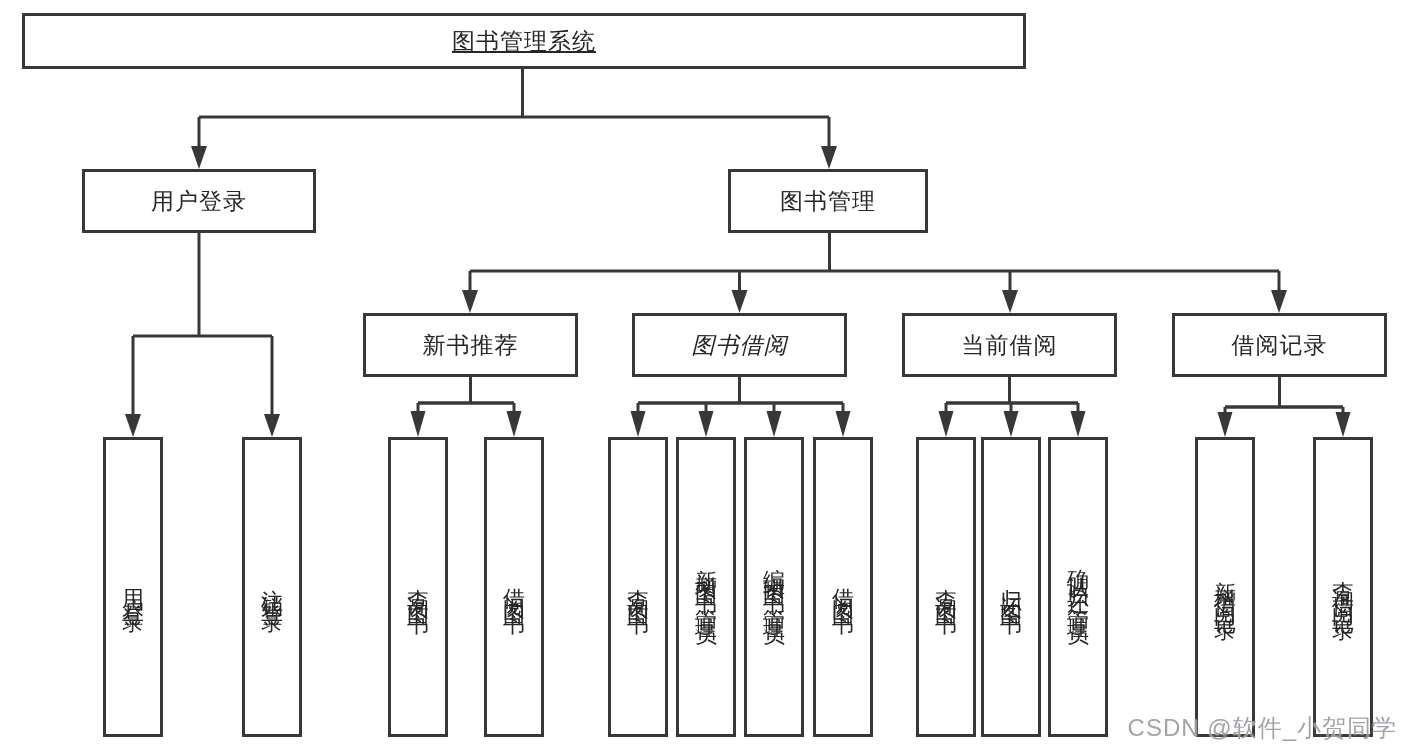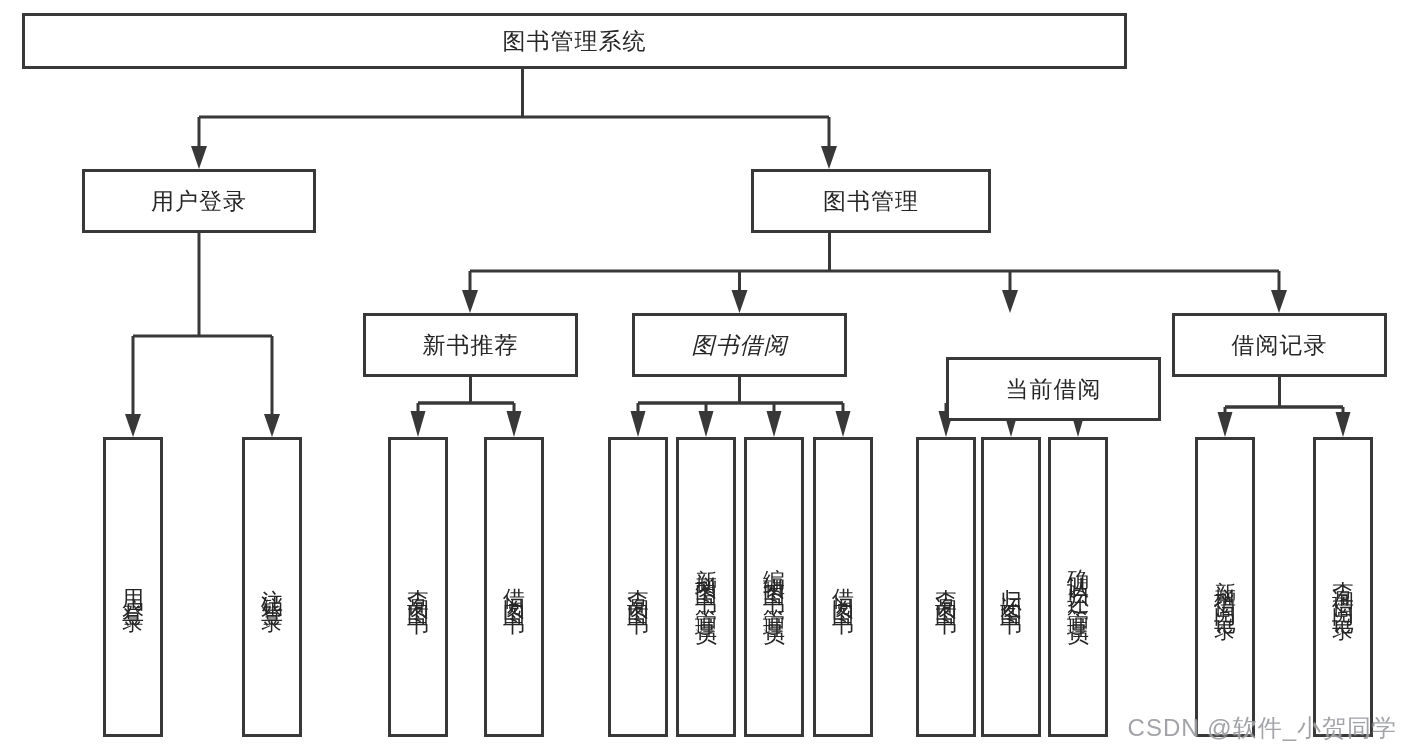--- a/index.html
+++ b/index.html
@@ -37,29 +37,29 @@
   }
   .vnode span {
     writing-mode: vertical-rl;
     text-orientation: mixed;
     font-size: 22px;
     letter-spacing: 8px;
     line-height: 1;
     white-space: nowrap;
   }
   
-  #n-root           { left: 22px;   top: 13px;  width: 1105px; height: 56px; }
+  #n-root           { left: 22px;   top: 13px;  width: 1004px; height: 56px; text-decoration: underline; }
   
   #n-user-login     { left: 82px;   top: 169px; width: 234px;  height: 64px; }
-  #n-book-mgmt      { left: 751px;  top: 169px; width: 240px;  height: 64px; }
+  #n-book-mgmt      { left: 728px;  top: 169px; width: 200px;  height: 64px; }
   
   .l3               { top: 313px; width: 215px; height: 64px; }
   #n-new-book-rec   { left: 363px; }
   #n-book-borrow    { left: 632px; font-style: italic; }
-  #n-current-borrow { left: 946px; margin-top: 44px; }
+  #n-current-borrow { left: 902px; }
   #n-borrow-records { left: 1172px; }
   
   .l4               { top: 437px; width: 60px; height: 300px; }
   #n-ul-user-login  { left: 103px; }
   #n-ul-logout      { left: 242px; }
   #n-nbr-query      { left: 388px; }
   #n-nbr-borrow     { left: 484px; }
   #n-bb-query       { left: 608px; }
   #n-bb-add         { left: 676px; }
   #n-bb-edit        { left: 744px; }

